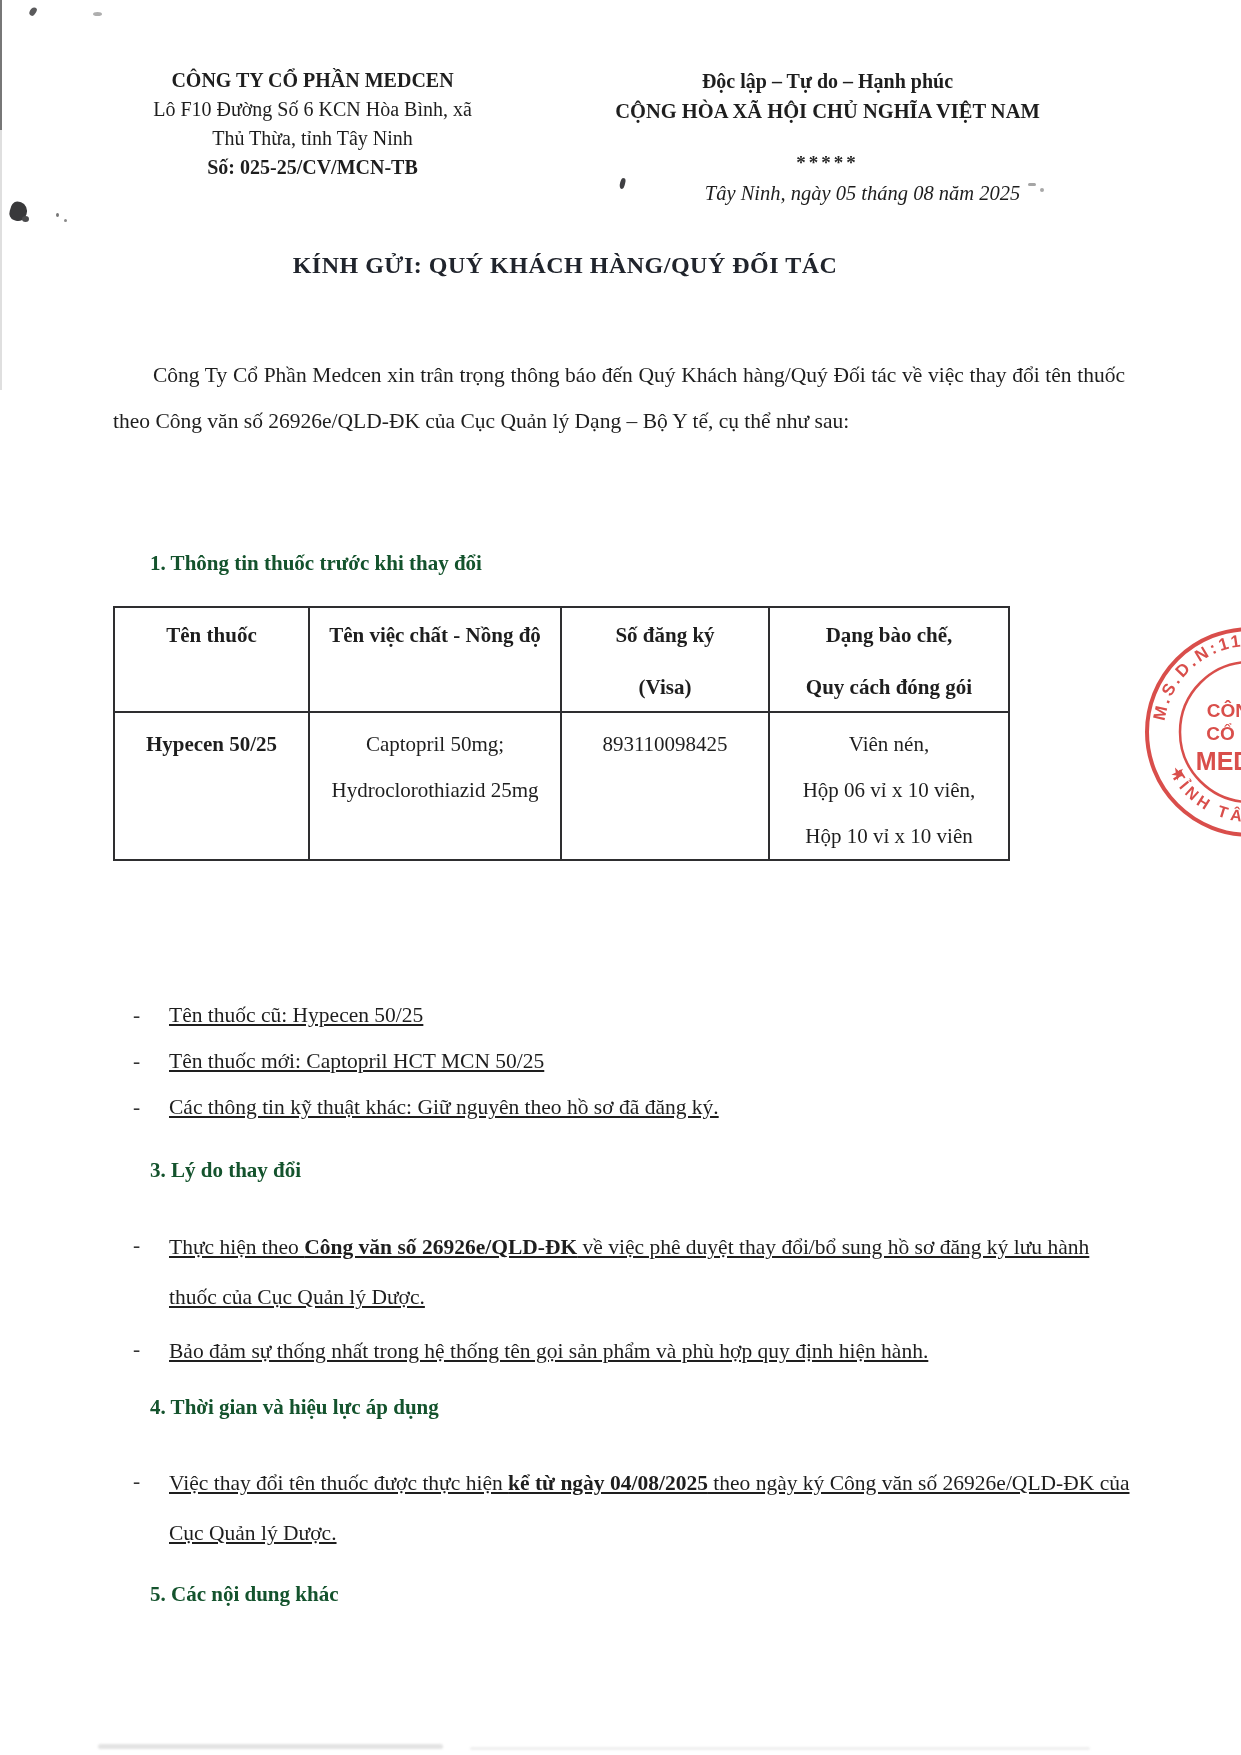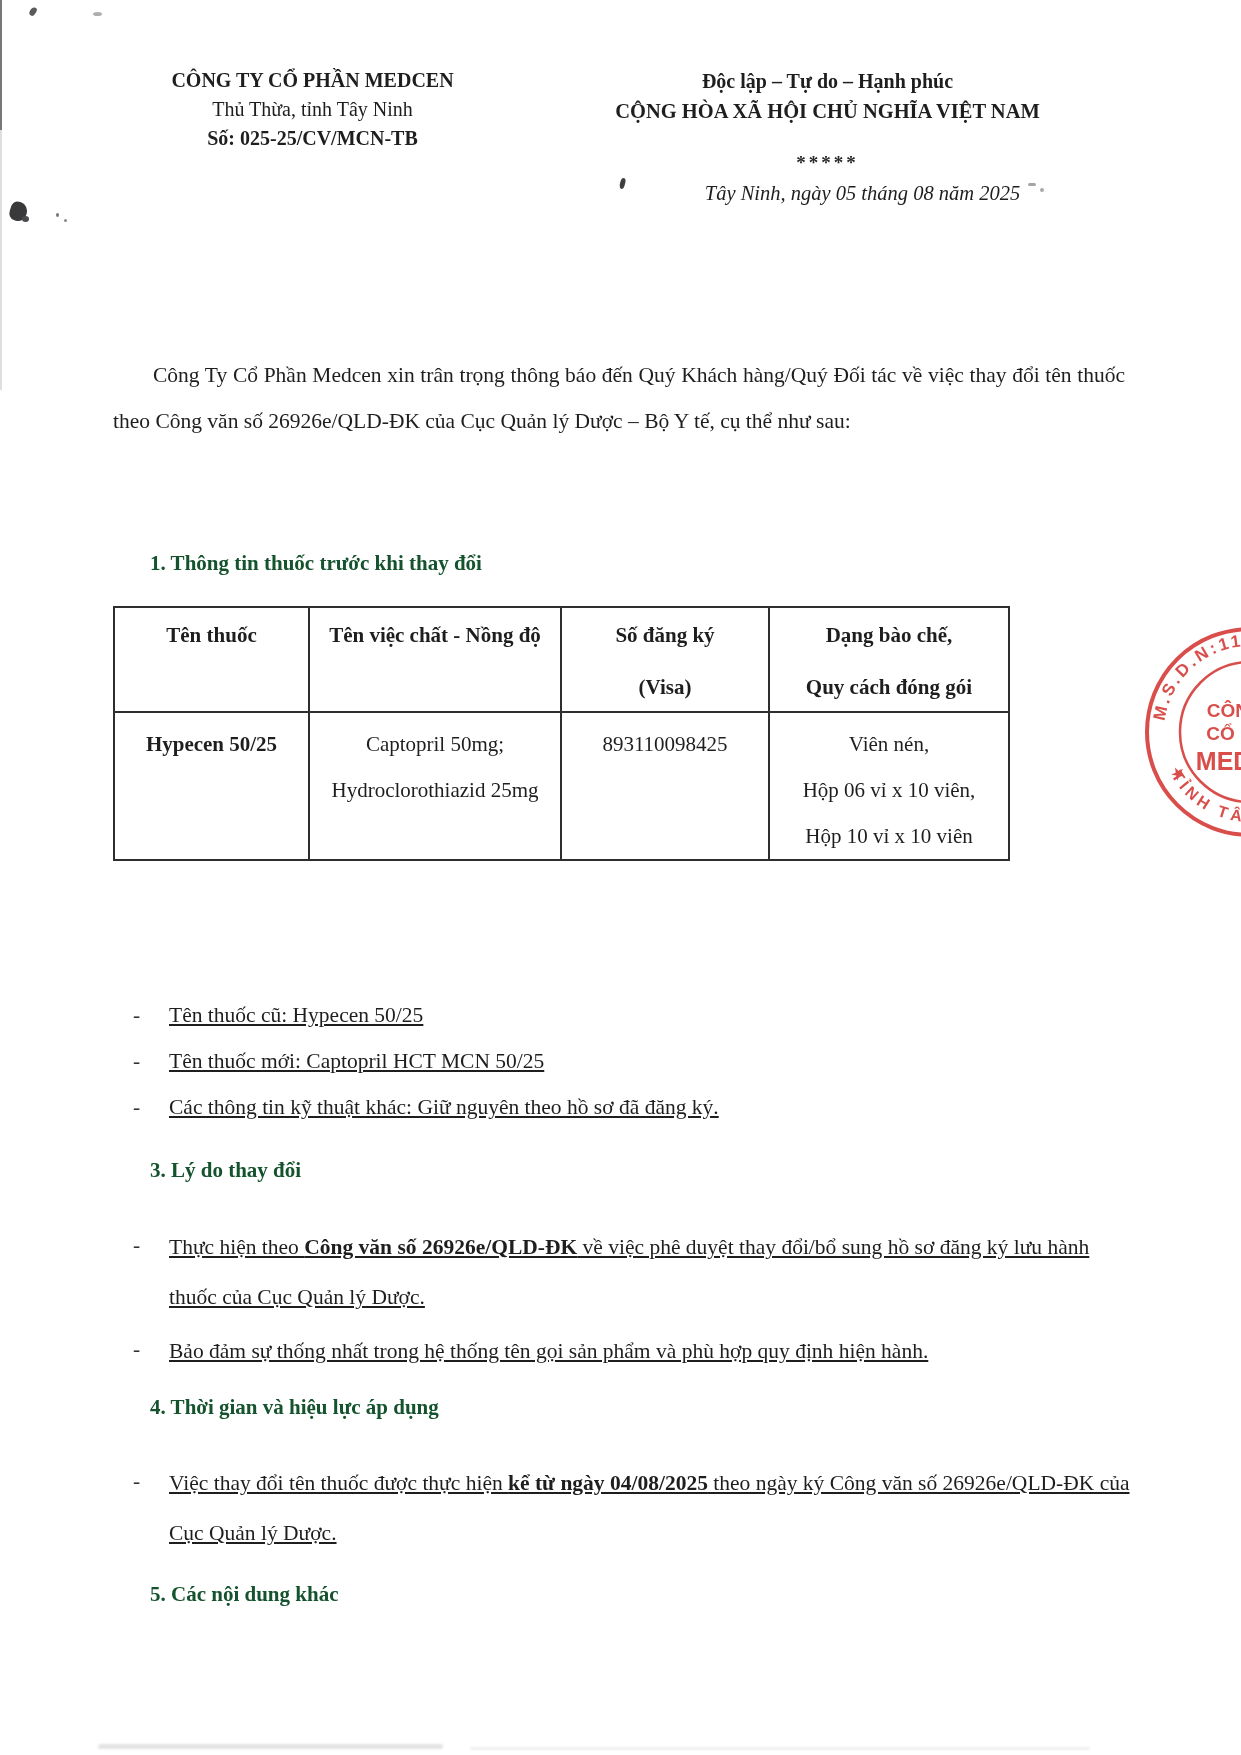--- a/index.html
+++ b/index.html
@@ -59,33 +59,35 @@
   .bottom-smudge{left:98px;top:1744px;width:345px;height:5px;background:#e3e3e3;border-radius:3px;filter:blur(1px);}
   .bottom-smudge2{left:470px;top:1747px;width:620px;height:3px;background:#efefef;border-radius:2px;filter:blur(1px);}
 </style>
 </head>
 <body>
 
 <div class="page">
 
   <div class="abs lh-left">
     <div class="b">CÔNG TY CỔ PHẦN MEDCEN</div>
+    <div>Lô F10 Đường Số 6 KCN Hòa Bình, xã</div>
     <div>Thủ Thừa, tỉnh Tây Ninh</div>
     <div class="b">Số: 025-25/CV/MCN-TB</div>
   </div>
 
   <div class="abs lh-right">
     <div class="b">Độc lập – Tự do – Hạnh phúc</div>
     <div class="b country">CỘNG HÒA XÃ HỘI CHỦ NGHĨA VIỆT NAM</div>
     <div class="separator">*****</div>
     <div class="dateline">Tây Ninh, ngày 05 tháng 08 năm 2025</div>
   </div>
 
+  <div class="abs doc-title">KÍNH GỬI: QUÝ KHÁCH HÀNG/QUÝ ĐỐI TÁC</div>
 
-  <div class="abs intro">Công Ty Cổ Phần Medcen xin trân trọng thông báo đến Quý Khách hàng/Quý Đối tác về việc thay đổi tên thuốc theo Công văn số 26926e/QLD-ĐK của Cục Quản lý Dược – Bộ Y tế, cụ thể như sau:</div>
+  <div class="abs intro">Công Ty Cổ Phần Medcen xin trân trọng thông báo đến Quý Khách hàng/Quý Đối tác về việc thay đổi tên thuốc theo Công văn số 26926e/QLD-ĐK của Cục Quản lý Dạng – Bộ Y tế, cụ thể như sau:</div>
 
   <div class="abs sec-h" style="top:551px;">1.  Thông tin thuốc trước khi thay đổi</div>
 
   <table class="abs tbl">
     <tbody>
         <tr>
       <th style="width:193px;">
         <span class="cell-line hdr-line1">Tên thuốc</span>
       </th>
       <th style="width:250px;">

